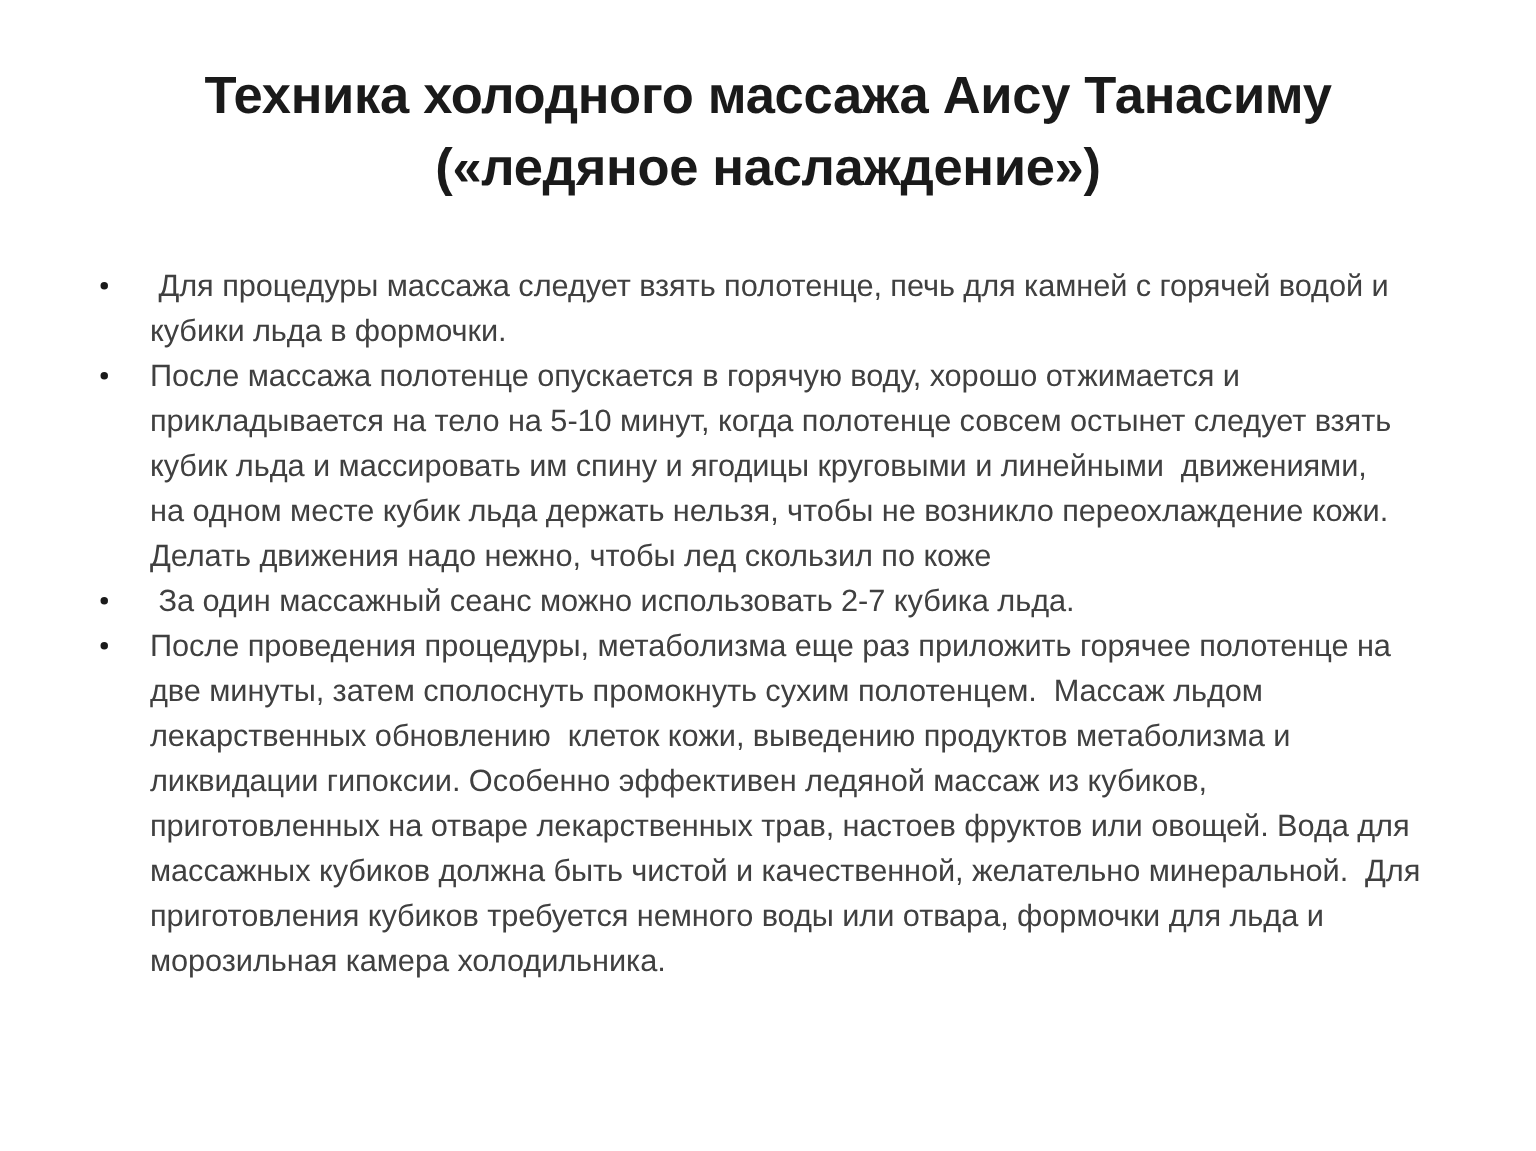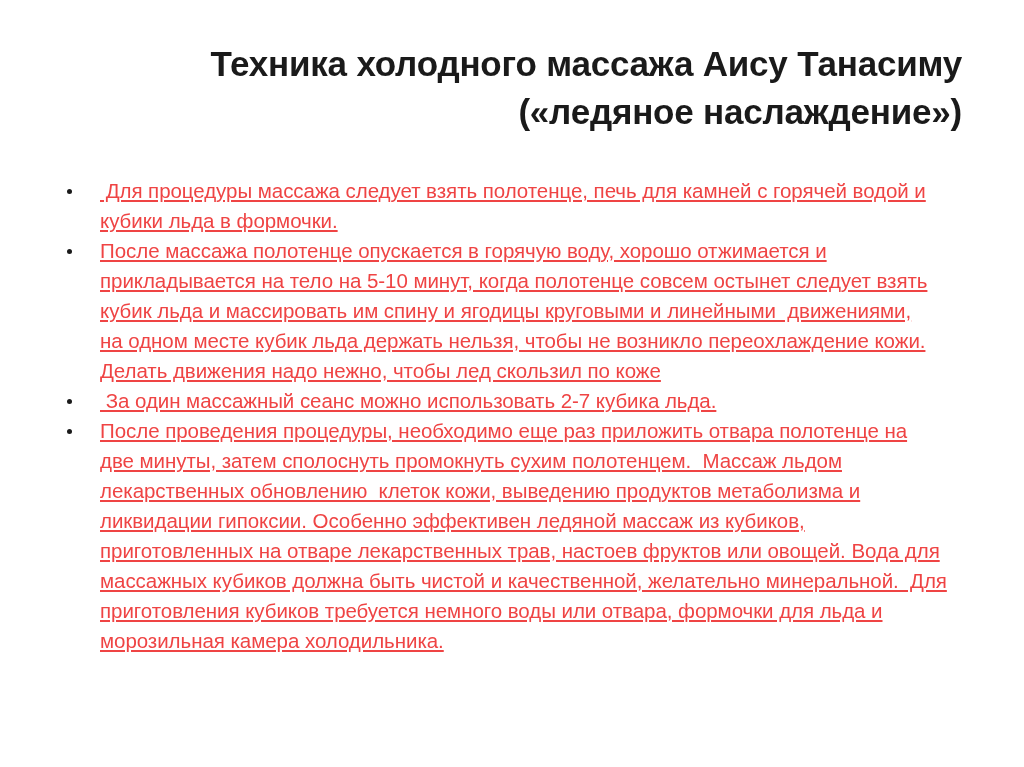--- a/index.html
+++ b/index.html
@@ -33,21 +33,20 @@
     text-align: center;
   }
   .title-line {
     display: block;
     color: #1a1a1a;
     font-size: 35px;
     font-weight: 700;
     line-height: 48px;
     letter-spacing: -0.2px;
     white-space: nowrap;
-    text-align: right;
   }
   .title-line.line-2 {
     font-weight: 700;
   }
 
   
   .body-block {
     position: absolute;
     left: 52px;
     top: 176px;
@@ -81,26 +80,25 @@
     vertical-align: middle;
     margin-bottom: 2px;
   }
 
   .bullet-lines {
     display: block;
   }
 
   .line {
     display: block;
-    color: #ef4444;
+    color: #404040;
     font-size: 20.5px;
     line-height: 30px;
     white-space: pre;
     letter-spacing: -0.05px;
-    text-decoration: underline;
   }
 </style>
 </head>
 <body>
 
 <div class="slide">
 
   <div class="title-block">
     <span class="title-line line-1">Техника холодного массажа Аису Танасиму</span>
     <span class="title-line line-2">(«ледяное наслаждение»)</span>
@@ -126,21 +124,21 @@
       </div>
       <div class="bullet-item">
         <span class="bullet-marker"></span>
         <span class="bullet-lines">
           <span class="line"> За один массажный сеанс можно использовать 2-7 кубика льда.</span>
         </span>
       </div>
       <div class="bullet-item">
         <span class="bullet-marker"></span>
         <span class="bullet-lines">
-          <span class="line">После проведения процедуры, необходимо еще раз приложить отвара полотенце на</span>
+          <span class="line">После проведения процедуры, метаболизма еще раз приложить горячее полотенце на</span>
           <span class="line">две минуты, затем сполоснуть промокнуть сухим полотенцем.  Массаж льдом</span>
           <span class="line">лекарственных обновлению  клеток кожи, выведению продуктов метаболизма и</span>
           <span class="line">ликвидации гипоксии. Особенно эффективен ледяной массаж из кубиков,</span>
           <span class="line">приготовленных на отваре лекарственных трав, настоев фруктов или овощей. Вода для</span>
           <span class="line">массажных кубиков должна быть чистой и качественной, желательно минеральной.  Для</span>
           <span class="line">приготовления кубиков требуется немного воды или отвара, формочки для льда и</span>
           <span class="line">морозильная камера холодильника.</span>
         </span>
       </div>
     </div>

